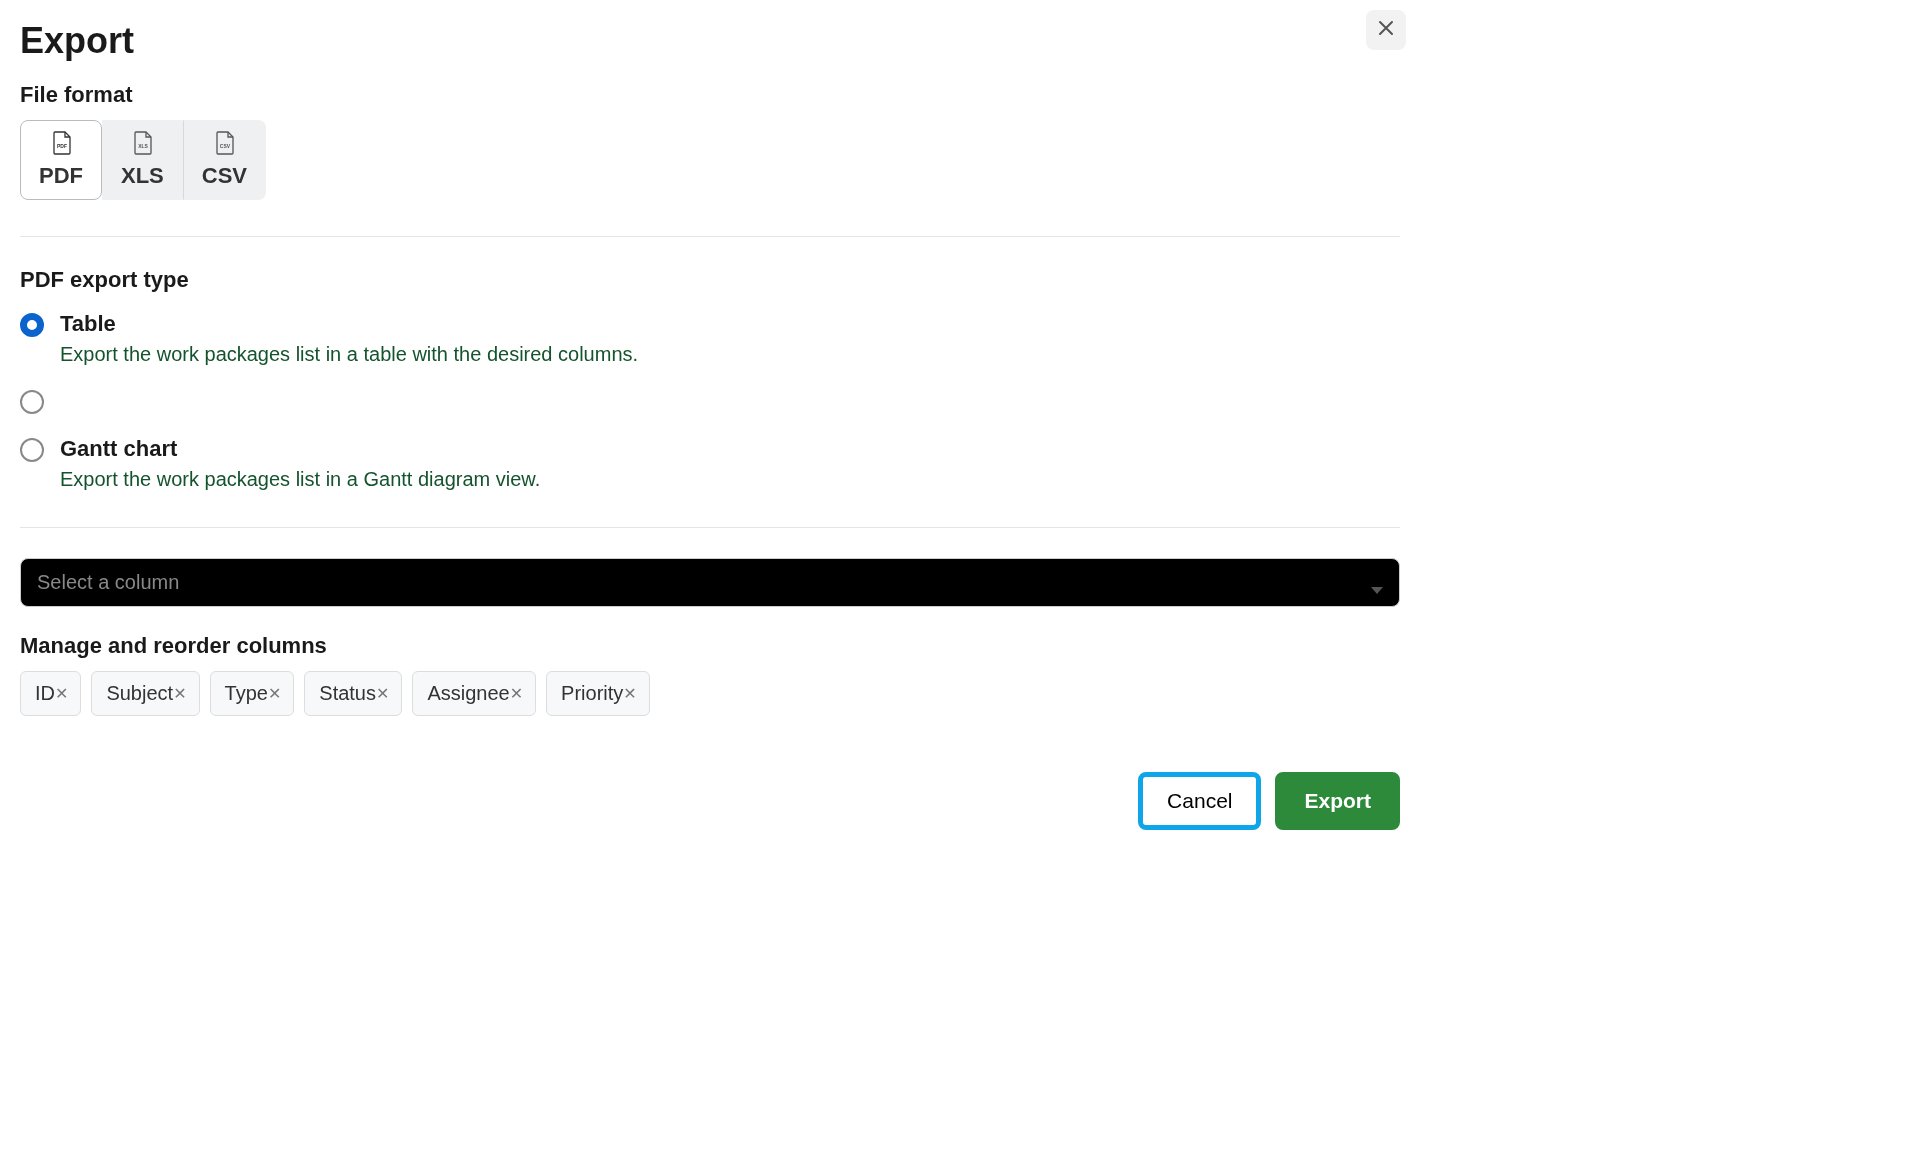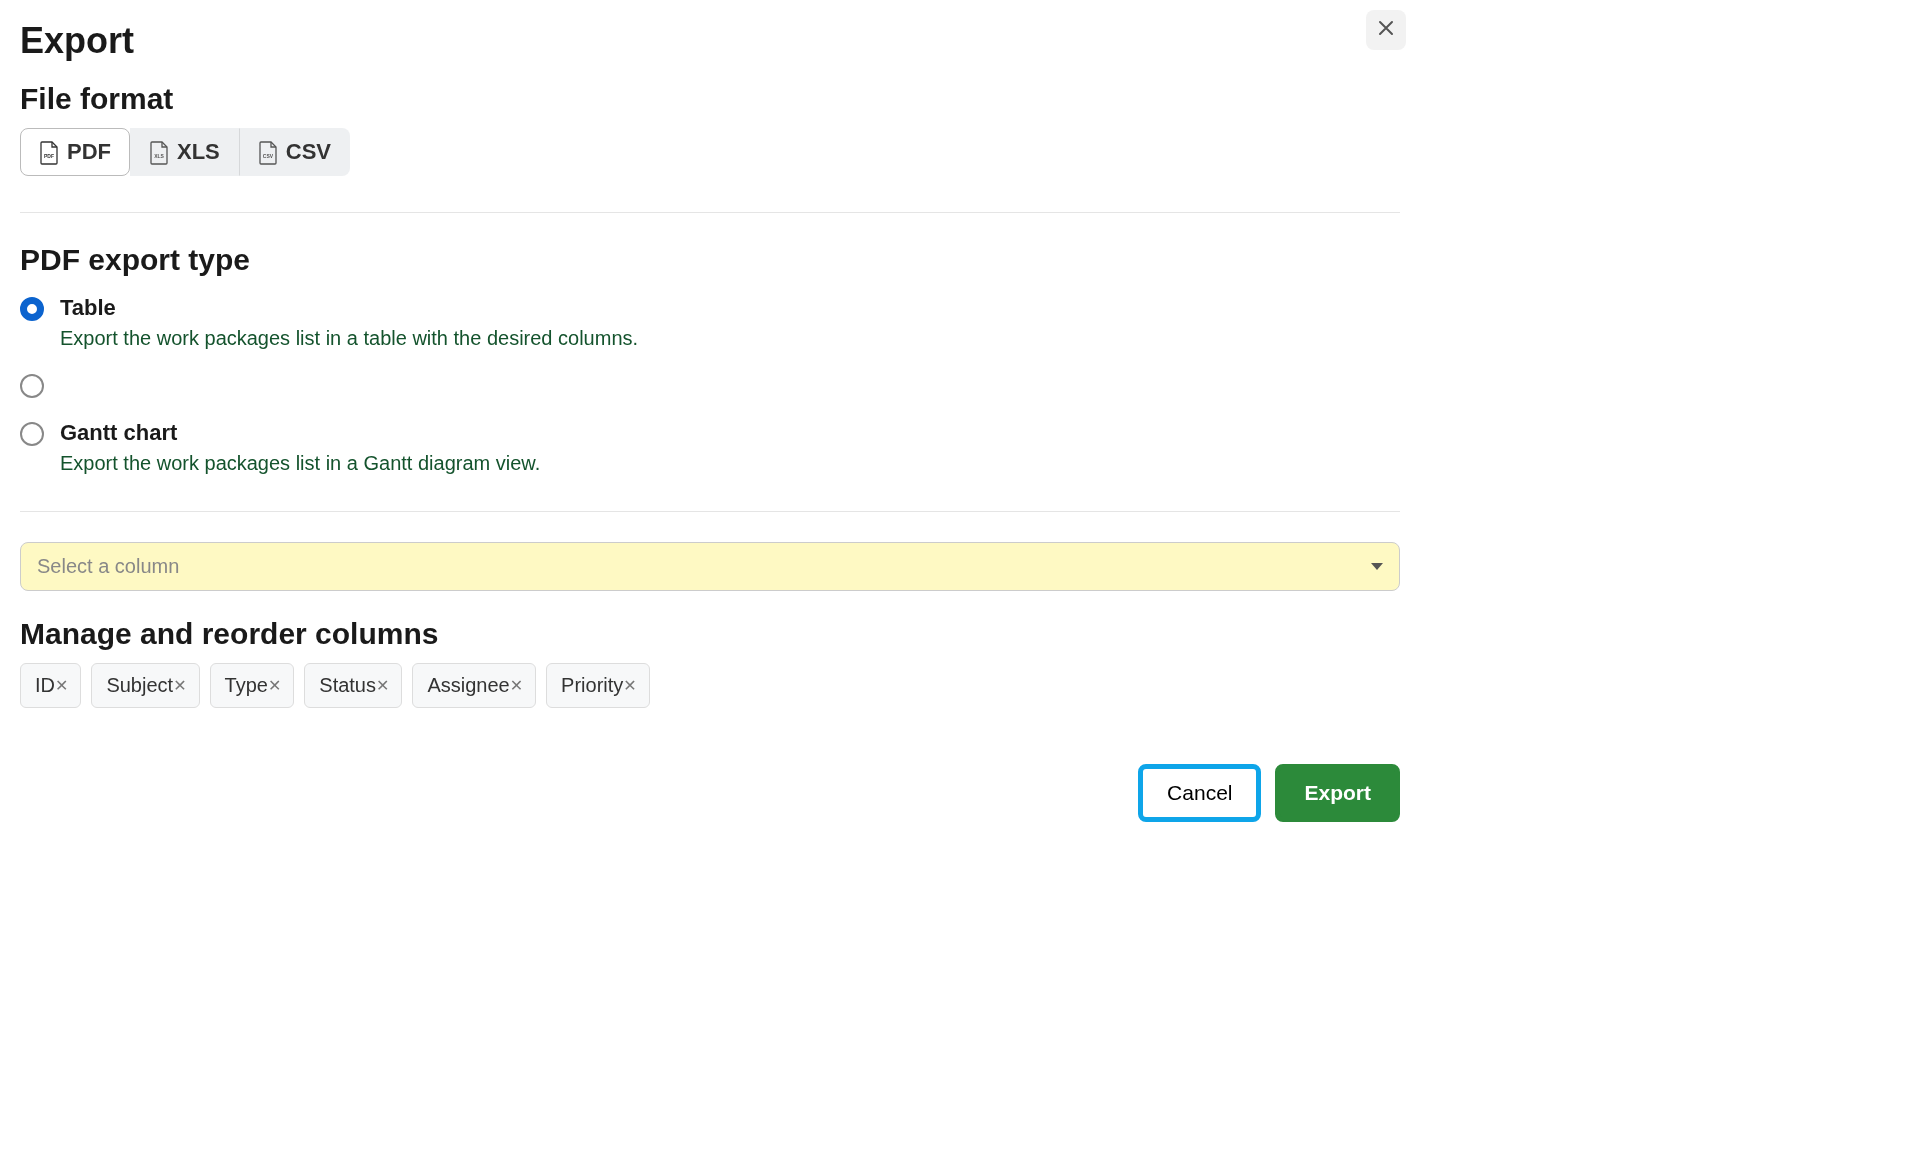--- a/index.html
+++ b/index.html
@@ -34,21 +34,21 @@
     display: flex;
     align-items: center;
     justify-content: center;
     cursor: pointer;
     color: #555;
     font-size: 18px;
     margin-top: -10px;
     margin-right: -6px;
   }
   .section-label {
-    font-size: 30px;
+    font-size: 22px;
     font-weight: 700;
     margin: 0 0 12px 0;
   }
   .section-label.mt {
     margin-top: 26px;
   }
   .format-group {
     display: inline-flex;
     align-items: stretch;
     border-radius: 8px;
@@ -59,20 +59,21 @@
     align-items: center;
     gap: 10px;
     padding: 10px 18px;
     font-size: 22px;
     font-weight: 600;
     border: 1px solid transparent;
     background: #eef0f2;
     cursor: pointer;
     color: #333;
     position: relative;
+    flex-direction: column;
   }
   .format-btn.selected {
     background: #fff;
     border: 1px solid #bbb;
     border-radius: 8px;
     z-index: 2;
     font-weight: 700;
   }
   .format-btn:not(.selected) {
     border-top: 1px solid #eef0f2;
@@ -141,25 +142,25 @@
     margin-top: 6px;
     font-weight: 400;
   }
   .select-box {
     width: 100%;
     border: 1px solid #ccc;
     border-radius: 8px;
     padding: 12px 16px;
     font-size: 20px;
     display: flex;
-    align-items: center;
+    align-items: flex-end;
     justify-content: space-between;
     color: #888;
     cursor: pointer;
-    background: #fef9c3;
+    background: #000000;
   }
   .select-caret {
     width: 0; height: 0;
     border-left: 6px solid transparent;
     border-right: 6px solid transparent;
     border-top: 7px solid #555;
   }
   .helper-text {
     font-size: 19px;
     color: #444;

